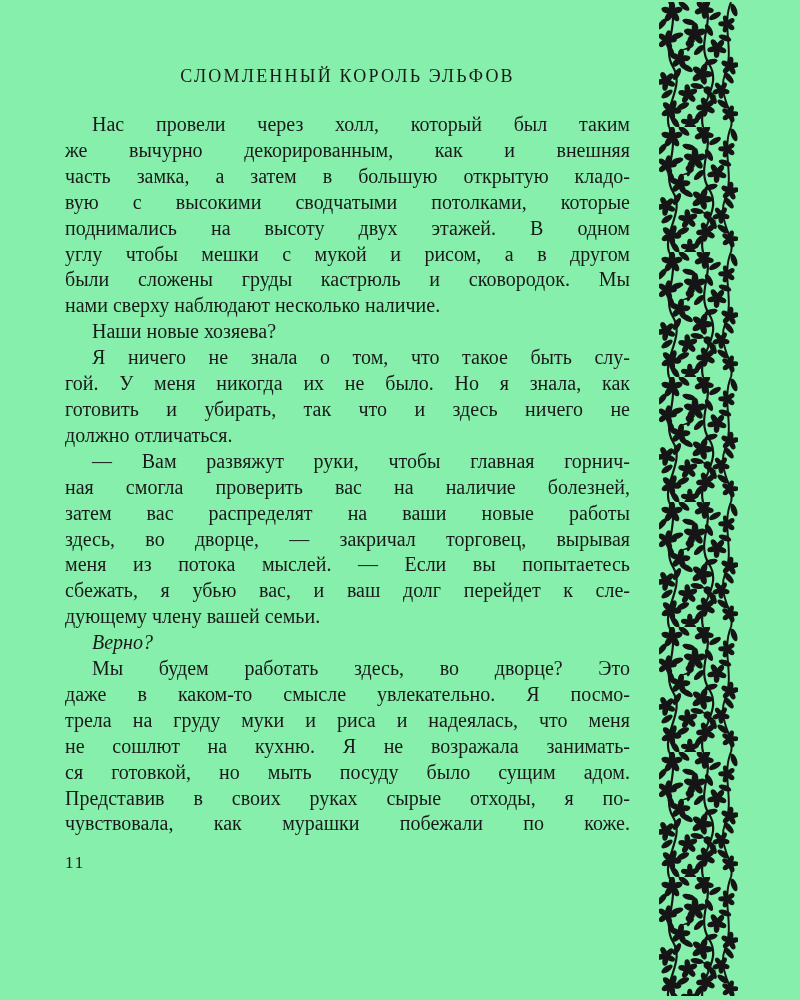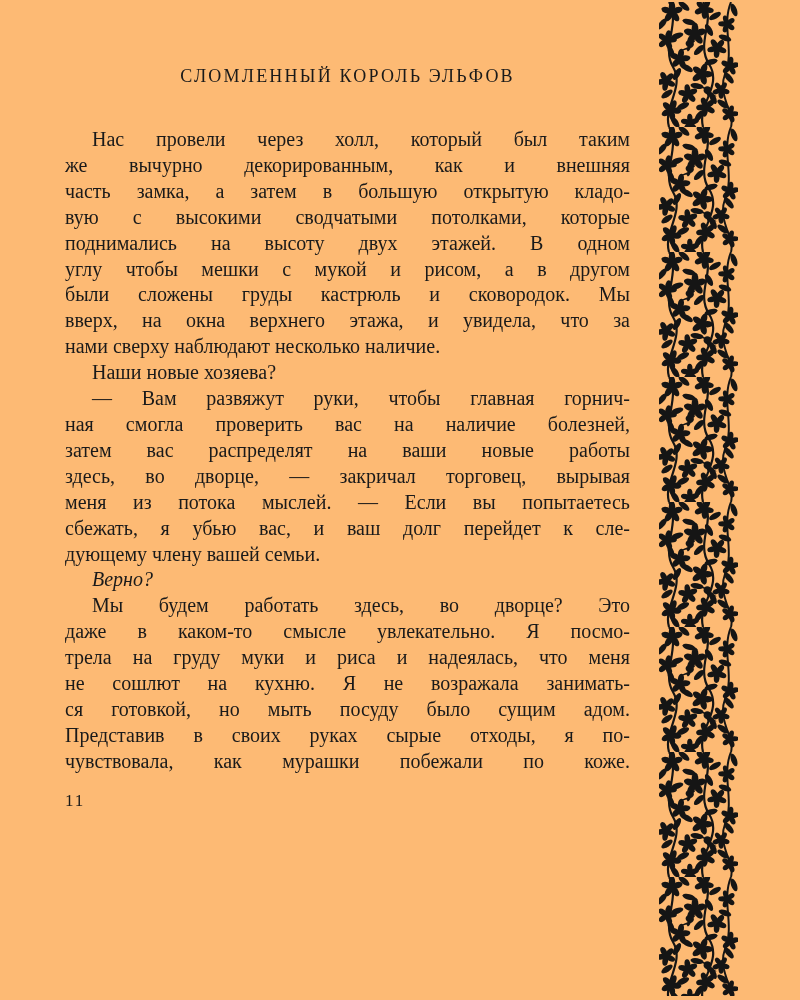--- a/index.html
+++ b/index.html
@@ -1,28 +1,28 @@
 <!DOCTYPE html>
 <html><head>
 <meta charset="utf-8">
 <style>
   html,body{margin:0;padding:0;}
   body{
     width:800px;height:1000px;background:#ffffff;
     font-family:"Liberation Serif",serif;color:#1a1a1a;
     position:relative;overflow:hidden;
   }
-  .page{position:absolute;inset:0;background:#fdba74;}
+  .page{position:absolute;inset:0;background:#86efac;}
   .text-block{position:absolute;left:65px;top:0;width:565px;}
   .running-header{
     margin:0;padding-top:66px;
     font-size:18px;font-weight:400;letter-spacing:2.2px;
     text-align:center;white-space:nowrap;
   }
-  .body-text{margin-top:40px;font-size:20px;}
+  .body-text{margin-top:25px;font-size:20px;}
   p.para{margin:0;padding:0;}
   .ln{
     display:block;line-height:25.9px;
     text-align:justify;text-align-last:justify;
   }
   .ln.last{text-align-last:left;}
   .ln.first{text-indent:27px;}
   .italic{font-style:italic;}
   .page-number{
     margin-top:16px;text-align:left;
@@ -43,28 +43,33 @@
     <div class="body-text">
 
       <p class="para">
         <span class="ln first">Нас провели через холл, который был таким</span>
         <span class="ln">же вычурно декорированным, как и внешняя</span>
         <span class="ln">часть замка, а затем в большую открытую кладо-</span>
         <span class="ln">вую с высокими сводчатыми потолками, которые</span>
         <span class="ln">поднимались на высоту двух этажей. В одном</span>
         <span class="ln">углу чтобы мешки с мукой и рисом, а в другом</span>
         <span class="ln">были сложены груды кастрюль и сковородок. Мы</span>
-        <span class="ln">вверх, на окна верхнего этажа, и увидела, что за</span>
         <span class="ln last">нами сверху наблюдают несколько наличие.</span>
       </p>
 
       <p class="para">
         <span class="ln first last">Наши новые хозяева?</span>
       </p>
 
+      <p class="para">
+        <span class="ln first">Я ничего не знала о том, что такое быть слу-</span>
+        <span class="ln">гой. У меня никогда их не было. Но я знала, как</span>
+        <span class="ln">готовить и убирать, так что и здесь ничего не</span>
+        <span class="ln last">должно отличаться.</span>
+      </p>
 
       <p class="para">
         <span class="ln first">— Вам развяжут руки, чтобы главная горнич-</span>
         <span class="ln">ная смогла проверить вас на наличие болезней,</span>
         <span class="ln">затем вас распределят на ваши новые работы</span>
         <span class="ln">здесь, во дворце, — закричал торговец, вырывая</span>
         <span class="ln">меня из потока мыслей. — Если вы попытаетесь</span>
         <span class="ln">сбежать, я убью вас, и ваш долг перейдет к сле-</span>
         <span class="ln last">дующему члену вашей семьи.</span>
       </p>

